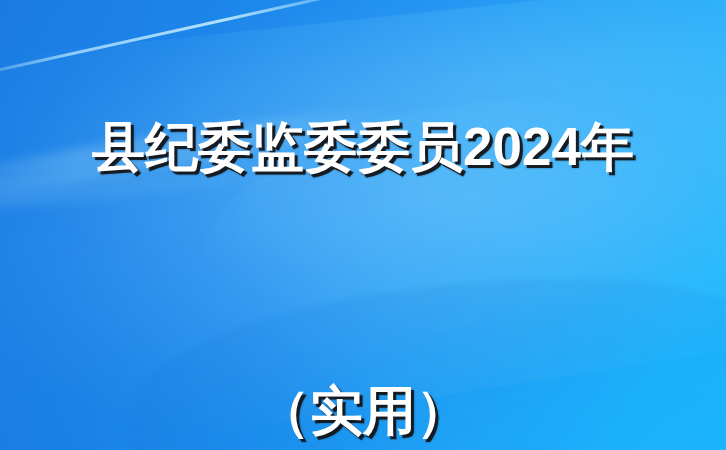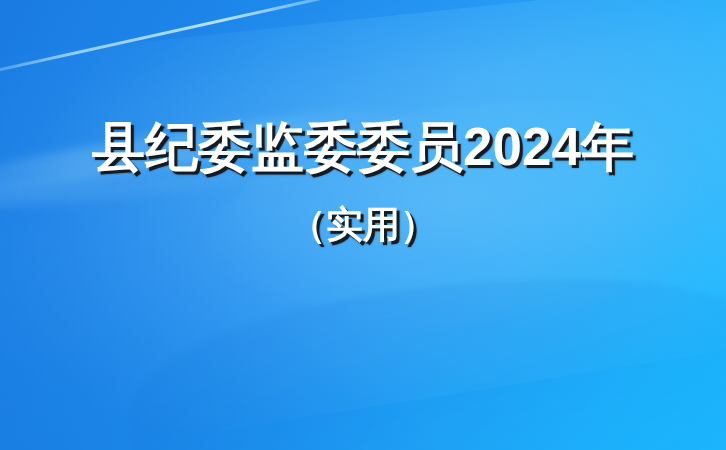--- a/index.html
+++ b/index.html
@@ -143,39 +143,39 @@
 
   .title-block {
     position: absolute;
     left: 0;
     right: 0;
     top: 0;
     height: 450px;
     display: flex;
     flex-direction: column;
     align-items: center;
-    justify-content: flex-start;
+    justify-content: space-between;
     padding-top: 108px;
     box-sizing: border-box;
   }
   .title-line {
     color: #ffffff;
     font-weight: 700;
     font-size: 53px;
     line-height: 78px;
     letter-spacing: 0px;
     white-space: nowrap;
     text-shadow:
        3px 3px 0 rgba(20,22,26,0.92),
        3px 3px 2px rgba(20,22,26,0.55);
     -webkit-font-smoothing: antialiased;
   }
   .title-line.l1 { font-size: 53px; }
   .title-line.l2 { font-size: 53px; }
-  .title-line.l3 { font-size: 37px; }
+  .title-line.l3 { font-size: 53px; }
 </style>
 </head>
 <body>
 
 <div id="banner">
 
   <div class="bg-base"></div>
   <div class="sweep-a"></div>
   <div class="sweep-b"></div>
   <div class="lobe"></div>

